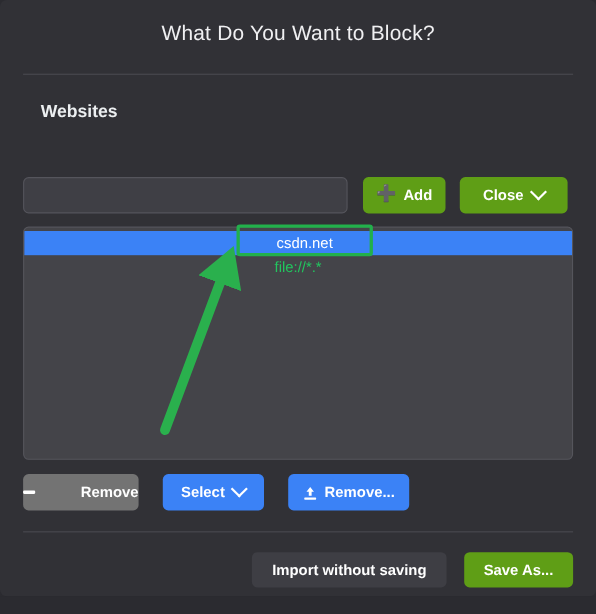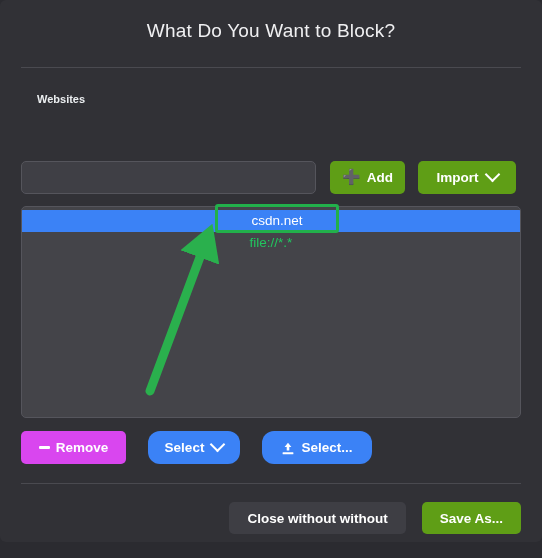--- a/index.html
+++ b/index.html
@@ -45,21 +45,21 @@
   
   .tabs {
     position: absolute;
     left: 21px;
     top: 93px;
     display: flex;
     align-items: flex-start;
   }
   .tab {
     position: relative;
-    font-size: 11px;
+    font-size: 16px;
     font-weight: bold;
     color: #eceff1;
     padding: 0 16px 14px 16px;
     cursor: pointer;
     white-space: nowrap;
   }
   .tab .tab-underline {
     display: none;
     position: absolute;
     left: 1px;
@@ -106,22 +106,22 @@
     font-family: "Liberation Sans", sans-serif;
     font-size: 13.5px;
     font-weight: bold;
     color: #ffffff;
     cursor: pointer;
     height: 33px;
     padding: 0 14px;
     white-space: nowrap;
   }
   .btn-green { background: #5f9e16; }
-  .btn-red   { background: #d946ef; }
-  .btn-blue  { background: #3b82f6; border-radius: 12px; }
+  .btn-red   { background: #737373; justify-content: space-between; }
+  .btn-blue  { background: #3b82f6; }
   .btn-grey  { background: #3e3e44; }
   .btn-savegreen { background: #5f9e16; }
 
   .btn-add { margin-left: 14px; width: 75px; padding: 0; }
   .btn-import { margin-left: 13px; width: 98px; padding: 0; }
 
   .plus-icon {
     font-size: 15px;
     font-weight: bold;
     line-height: 1;
@@ -243,21 +243,21 @@
     </div>
   </div>
 
   <div class="toolbar">
     <input class="text-input" type="text" value="" placeholder="" style="">
     <button class="btn btn-green btn-add">
       <span class="plus-icon">➕</span>
       <span>Add</span>
     </button>
     <button class="btn btn-green btn-import">
-      <span>Import</span>
+      <span>Close</span>
       <span class="chevron"></span>
     </button>
   </div>
 
   <div class="listbox">
     <div class="list-item selected">
       <span>csdn.net</span>
     </div>
     <div class="list-item">
       <span>file://*.*</span>
@@ -273,29 +273,29 @@
       <span>Select</span>
       <span class="chevron"></span>
     </button>
     <button class="btn btn-blue btn-export">
       <span class="upload-icon">
         <svg viewBox="0 0 14 14" width="14" height="14" aria-hidden="true">
           <path d="M7 0.8 L10.4 5 H8.3 V8.6 H5.7 V5 H3.6 Z" fill="#ffffff"></path>
           <rect x="1.6" y="10.2" width="10.8" height="2.1" rx="0.6" fill="#ffffff"></rect>
         </svg>
       </span>
-      <span>Select...</span>
+      <span>Remove...</span>
     </button>
   </div>
 
   <div class="divider bottom"></div>
 
   <div class="footer">
     <button class="btn btn-grey btn-close">
-      <span>Close without without</span>
+      <span>Import without saving</span>
     </button>
     <button class="btn btn-savegreen btn-saveas">
       <span>Save As...</span>
     </button>
   </div>
 
   <div class="anno-box"></div>
   <svg class="anno-arrow" viewBox="0 0 542 558">
     <defs>
       <marker id="arrowhead" markerWidth="4" markerHeight="4.6" refX="1.0" refY="2.3" orient="auto">

